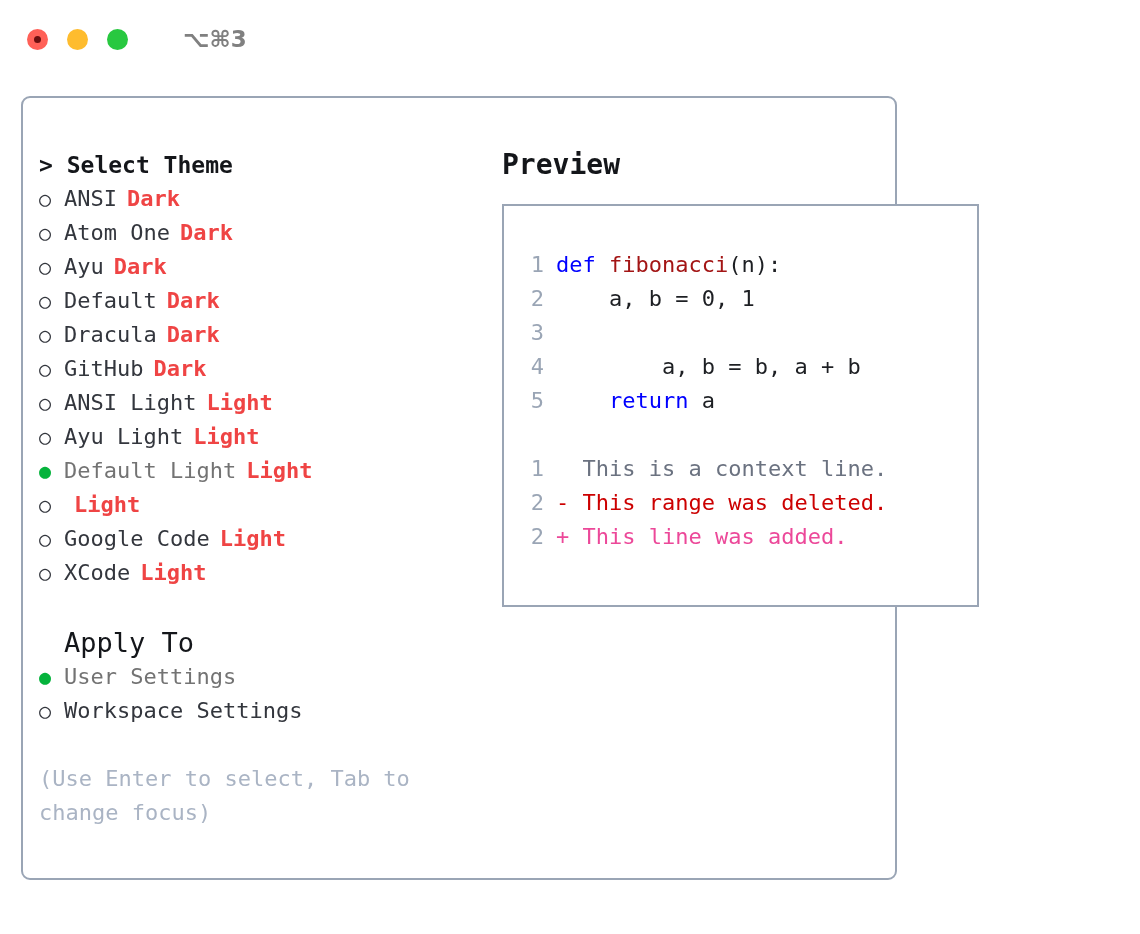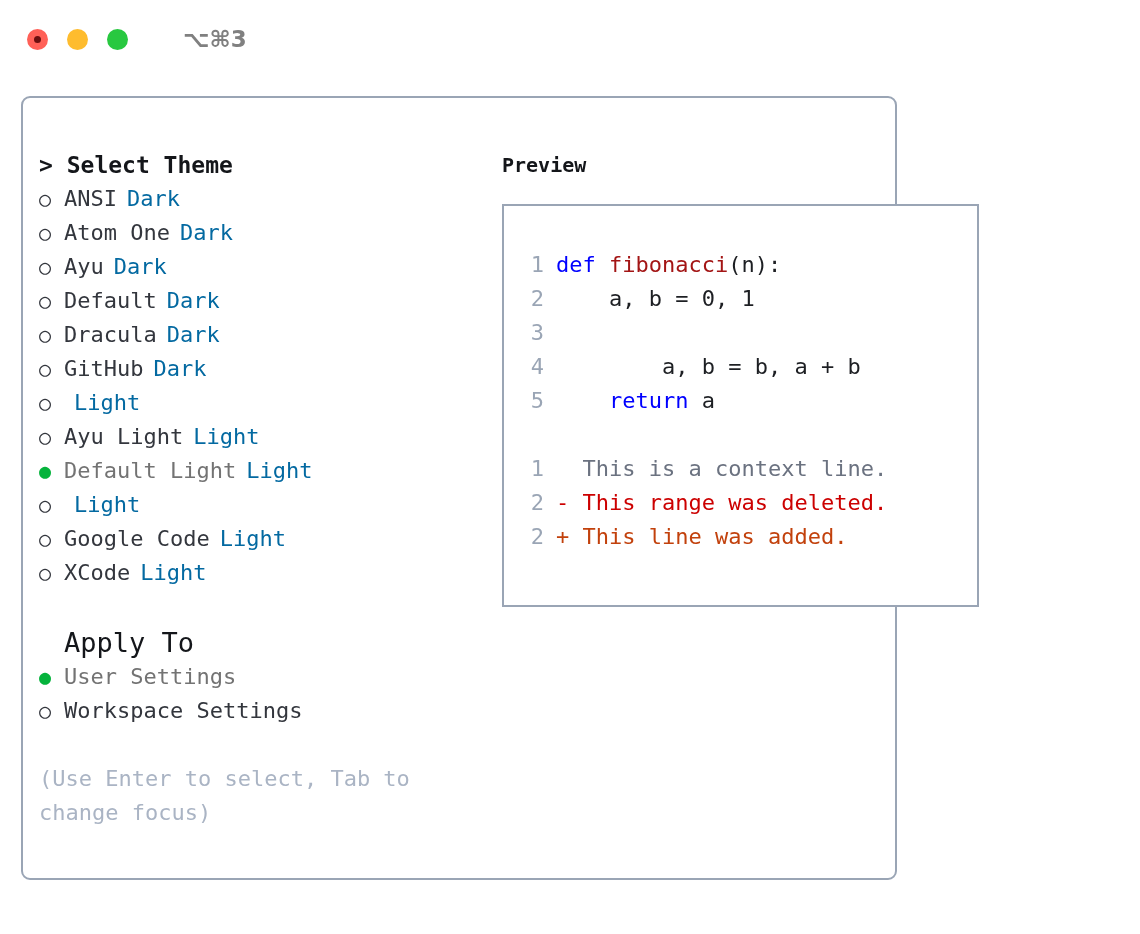--- a/index.html
+++ b/index.html
@@ -115,22 +115,23 @@
     color: #33363d;
     font-size: 20px;
     display: inline-block;
   }
   .opt-row.selected .bullet { color: #05b33c; }
   .opt-label {
     color: #33363d;
   }
   .opt-row.selected .opt-label { color: #737373; }
   .opt-tag {
-    color: #0369a1;
+    color: #ef4444;
     margin-left: 10px;
+    font-weight: bold;
   }
 
   .section-gap { height: 36px; }
 
   .section-title {
     font-size: 27px;
     color: #14161a;
     line-height: 34px;
     margin-left: 25px;
     white-space: pre;
@@ -146,21 +147,21 @@
   }
 
   
   .right-pane {
     position: absolute;
     left: 479px;
     top: 50px;
     width: 495px;
   }
   .preview-header {
-    font-size: 20px;
+    font-size: 28px;
     font-weight: bold;
     color: #14161a;
     line-height: 34px;
     display: block;
   }
   .preview-box {
     margin-top: 22px;
     width: 477px;
     height: 403px;
     border: 2px solid #9aa5b5;
@@ -190,21 +191,21 @@
   }
   .codetext { color: #1d1f23; }
 
   .tok-kw   { color: #0000ff; }
   .tok-fn   { color: #a31515; }
   .tok-plain{ color: #1d1f23; }
 
   .diff-gap { height: 34px; }
   .diff-context .codetext { color: #6b7280; }
   .diff-del .codetext { color: #cc0000; }
-  .diff-add .codetext { color: #c2410c; }
+  .diff-add .codetext { color: #ec4899; }
 </style>
 </head>
 <body>
 
 <div class="window">
 
   <div class="titlebar">
     <div class="traffic">
       <span class="dot red"></span>
       <span class="dot yellow"></span>
@@ -220,21 +221,21 @@
 
         <span class="list-header">&gt; Select Theme</span>
 
         <div id="theme-items">
             <div class="opt-row"><span class="bullet">○</span><span class="opt-label">ANSI</span><span class="opt-tag">Dark</span></div>
             <div class="opt-row"><span class="bullet">○</span><span class="opt-label">Atom One</span><span class="opt-tag">Dark</span></div>
             <div class="opt-row"><span class="bullet">○</span><span class="opt-label">Ayu</span><span class="opt-tag">Dark</span></div>
             <div class="opt-row"><span class="bullet">○</span><span class="opt-label">Default</span><span class="opt-tag">Dark</span></div>
             <div class="opt-row"><span class="bullet">○</span><span class="opt-label">Dracula</span><span class="opt-tag">Dark</span></div>
             <div class="opt-row"><span class="bullet">○</span><span class="opt-label">GitHub</span><span class="opt-tag">Dark</span></div>
-            <div class="opt-row"><span class="bullet">○</span><span class="opt-tag">Light</span></div>
+            <div class="opt-row"><span class="bullet">○</span><span class="opt-label">ANSI Light</span><span class="opt-tag">Light</span></div>
             <div class="opt-row"><span class="bullet">○</span><span class="opt-label">Ayu Light</span><span class="opt-tag">Light</span></div>
             <div class="opt-row selected"><span class="bullet">●</span><span class="opt-label">Default Light</span><span class="opt-tag">Light</span></div>
             <div class="opt-row"><span class="bullet">○</span><span class="opt-tag">Light</span></div>
             <div class="opt-row"><span class="bullet">○</span><span class="opt-label">Google Code</span><span class="opt-tag">Light</span></div>
             <div class="opt-row"><span class="bullet">○</span><span class="opt-label">XCode</span><span class="opt-tag">Light</span></div>
           </div>
 
         <div class="section-gap"></div>
 
         <span class="section-title">Apply To</span>

